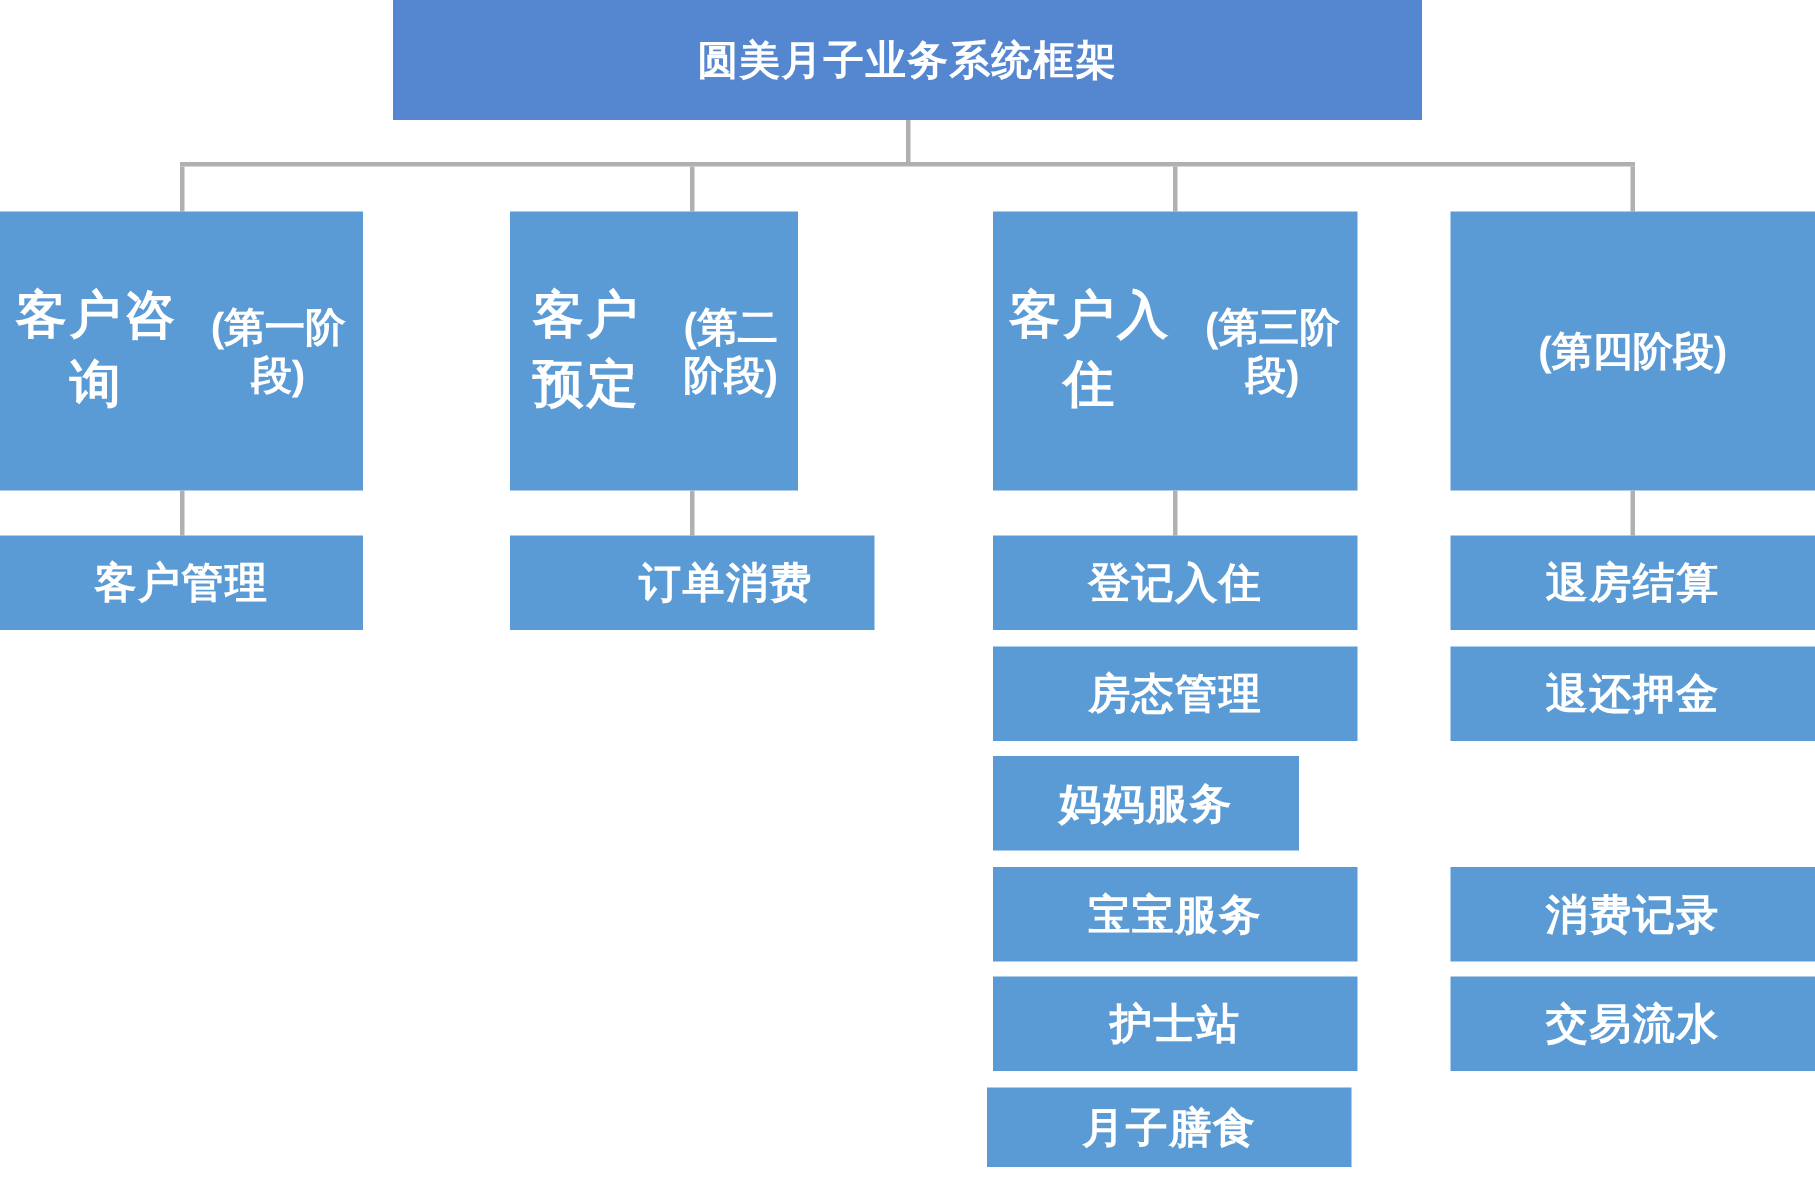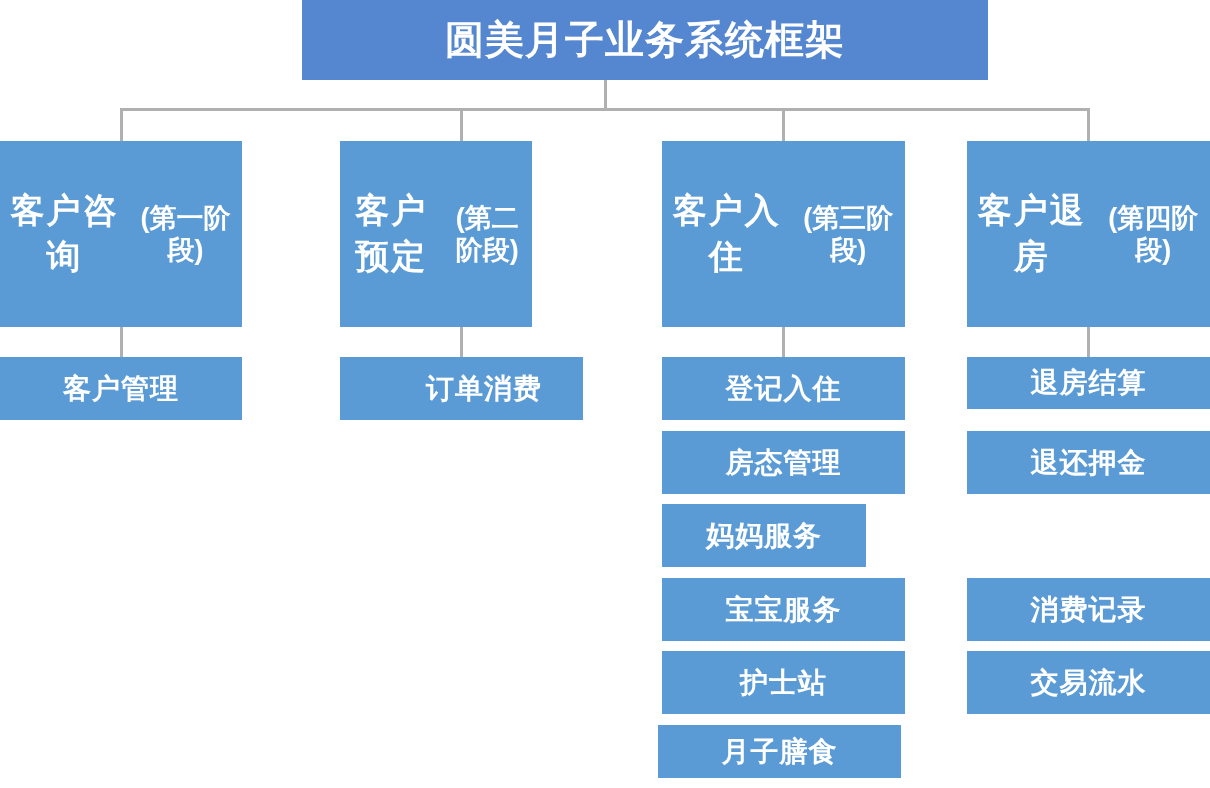--- a/index.html
+++ b/index.html
@@ -29,23 +29,22 @@
     align-items: center;
     justify-content: center;
     text-align: center;
   }
   .title-box {
     left: 262px;
     top: 0;
     width: 686px;
     height: 80px;
     background: #5586D0;
-    font-size: 39px;
+    font-size: 27px;
     letter-spacing: 1px;
-    margin-left: 40px;
   }
   .header-box {
     top: 141px;
     height: 186px;
     background: #5B9BD5;
     flex-direction: row;
   }
   .header-main {
     font-size: 34px;
     line-height: 1.35;
@@ -97,21 +96,20 @@
     </div>
     <div class="connector" style="left: 782px; top: 327px; width: 3px; height: 30px;"></div>
     <div class="box item-box" style="left: 662px; width: 243px; top: 357px; height: 63px;">登记入住</div>
     <div class="box item-box" style="left: 662px; width: 243px; top: 431px; height: 63px;">房态管理</div>
     <div class="box item-box" style="left: 662px; width: 204px; top: 504px; height: 63px;">妈妈服务</div>
     <div class="box item-box" style="left: 662px; width: 243px; top: 578px; height: 63px;">宝宝服务</div>
     <div class="box item-box" style="left: 662px; width: 243px; top: 651px; height: 63px;">护士站</div>
     <div class="box item-box" style="left: 658px; width: 243px; top: 725px; height: 53px;">月子膳食</div>
     <div class="connector" style="left: 1087px; top: 111px; width: 3px; height: 30px;"></div>
     <div class="box header-box" style="left: 967px; width: 243px;">
-      <div class="header-main">客户退房</div>
       <div class="header-sub">(第四阶段)</div>
     </div>
     <div class="connector" style="left: 1087px; top: 327px; width: 3px; height: 30px;"></div>
-    <div class="box item-box" style="left: 967px; width: 243px; top: 357px; height: 52px;">退房结算</div>
+    <div class="box item-box" style="left: 967px; width: 243px; top: 357px; height: 63px;">退房结算</div>
     <div class="box item-box" style="left: 967px; width: 243px; top: 431px; height: 63px;">退还押金</div>
     <div class="box item-box" style="left: 967px; width: 243px; top: 578px; height: 63px;">消费记录</div>
     <div class="box item-box" style="left: 967px; width: 243px; top: 651px; height: 63px;">交易流水</div>
   </div>
 
 </body></html>

